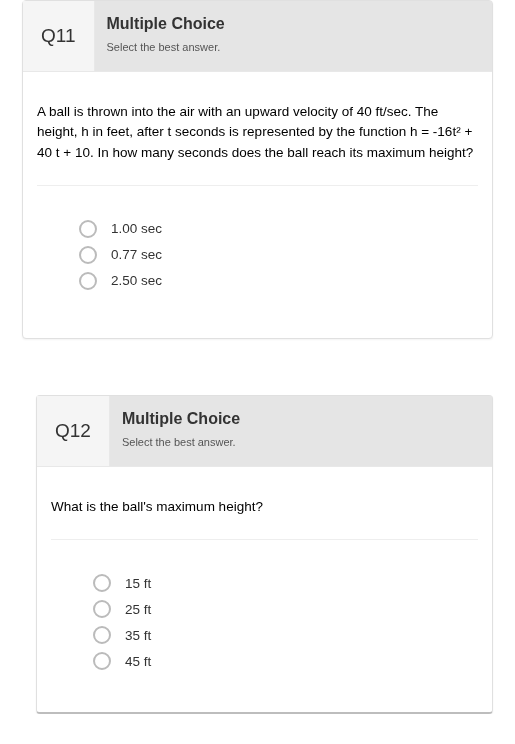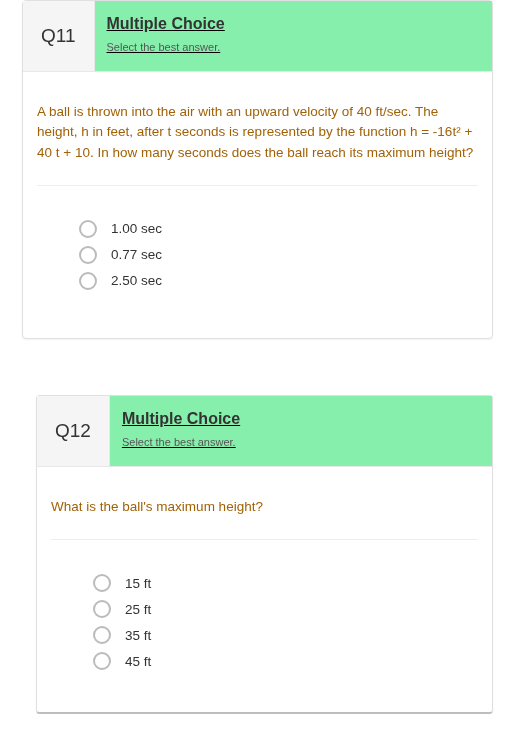--- a/index.html
+++ b/index.html
@@ -33,39 +33,38 @@
       border-right: 1px solid #e8e8e8;
       min-width: 62px;
       text-align: center;
       display: flex;
       align-items: center;
       justify-content: center;
     }
     .header-text {
       padding: 14px 16px 14px 12px;
       flex: 1;
-      background: #86efac;
-      text-decoration: underline;
+      background: #e5e5e5;
     }
     .header-title {
       font-size: 16px;
       font-weight: 700;
       color: #333;
       margin-bottom: 8px;
     }
     .header-sub {
       font-size: 11px;
       color: #555;
     }
     .card-body {
       padding: 30px 14px 40px 14px;
     }
     .prompt {
       font-size: 13.5px;
-      color: #a16207;
+      color: #000000;
       line-height: 1.5;
       margin-bottom: 22px;
     }
     .divider {
       border: none;
       border-top: 1px solid #eee;
       margin: 0 0 34px 0;
     }
     .options {
       padding-left: 42px;

